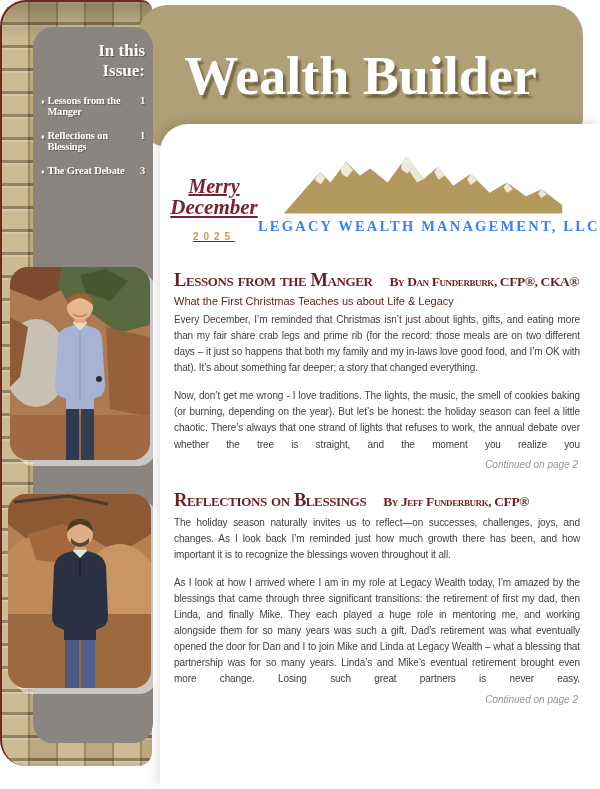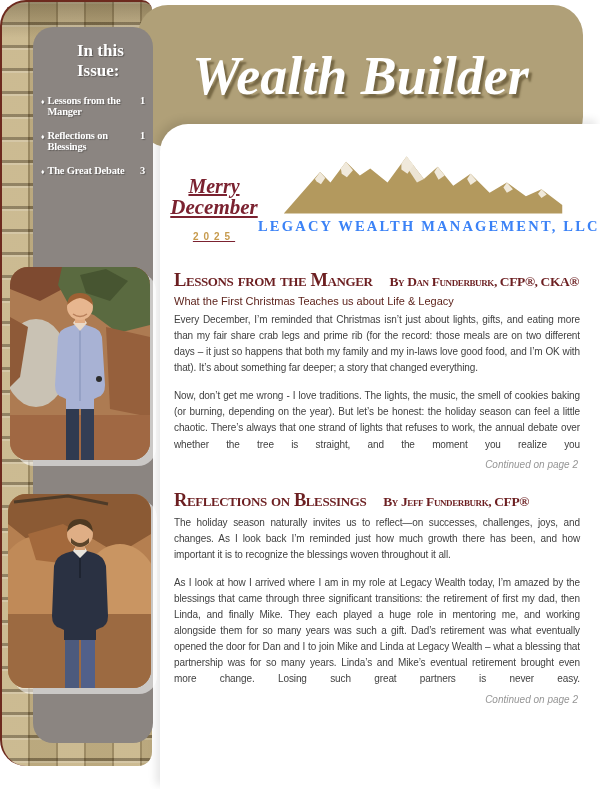--- a/index.html
+++ b/index.html
@@ -16,31 +16,31 @@
       repeating-linear-gradient(90deg, rgba(255,255,255,.10) 0 26px, rgba(60,45,20,.30) 26px 28px,
         rgba(0,0,0,.06) 28px 54px, rgba(60,45,20,.30) 54px 56px),
       repeating-linear-gradient(180deg, rgba(255,255,255,.18) 0 2px, rgba(255,255,255,0) 2px 20px,
         rgba(70,55,30,.50) 20px 23px);
   }
 
   
   .banner{position:absolute;left:138px;top:5px;width:445px;height:142px;border-radius:30px;
     background:#b0a078;display:flex;align-items:center;justify-content:center;}
   .banner-title{font-family:"Liberation Serif",serif;font-weight:bold;font-size:54px;color:#ffffff;
-    letter-spacing:0px;text-shadow:3px 4px 2px rgba(88,73,42,.65);white-space:nowrap;font-style:italic;}
+    letter-spacing:0px;text-shadow:3px 4px 2px rgba(88,73,42,.65);white-space:nowrap;}
 
   
   .content-panel{position:absolute;left:160px;top:124px;right:0;bottom:0;background:#ffffff;
     border-top-left-radius:28px;box-shadow:-4px -4px 8px rgba(0,0,0,.10);}
 
   
   .gray-panel{position:absolute;left:33px;top:27px;width:120px;height:716px;border-radius:20px;
     background:#8b8581;}
   .toc{padding:14px 8px 0 8px;color:#ffffff;font-family:"Liberation Serif",serif;}
-  .toc-title{font-size:17px;font-weight:bold;text-align:left;margin-bottom:14px;
+  .toc-title{font-size:17px;font-weight:bold;text-align:right;margin-bottom:14px;
     text-shadow:1px 1px 1px rgba(0,0,0,.35);margin-left:36px;}
   .toc-item{display:flex;align-items:baseline;font-size:10.5px;font-weight:bold;
     letter-spacing:-.2px;margin:0 0 13px 0;text-shadow:1px 1px 1px rgba(0,0,0,.3);}
   .toc-bullet{font-size:7px;margin-right:3px;}
   .toc-label{flex:1;}
   .toc-page{margin-left:4px;}
 
   
   .photo{position:absolute;border-radius:18px;overflow:hidden;
     box-shadow:6px 6px 0 rgba(255,255,255,.55);}

